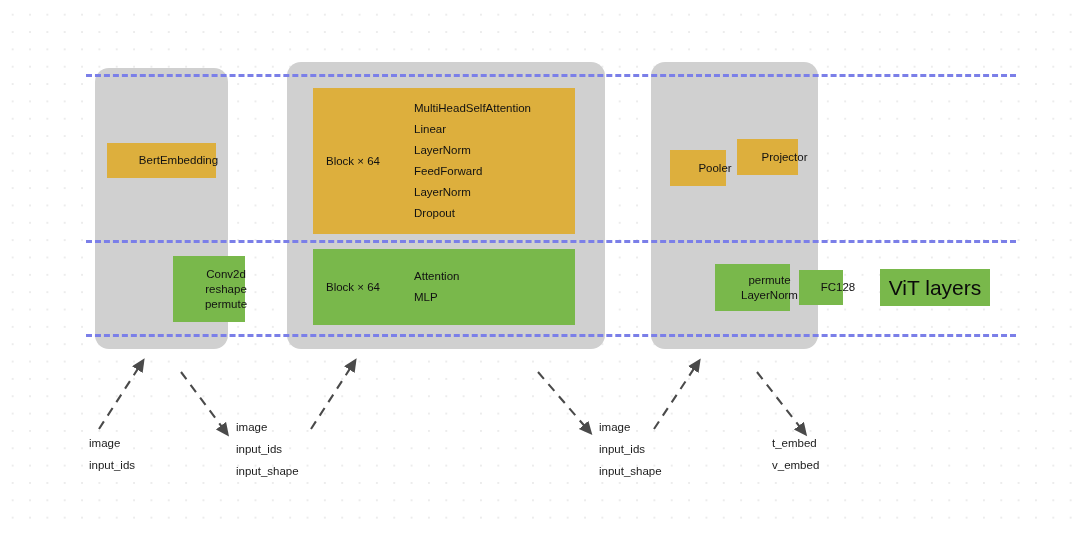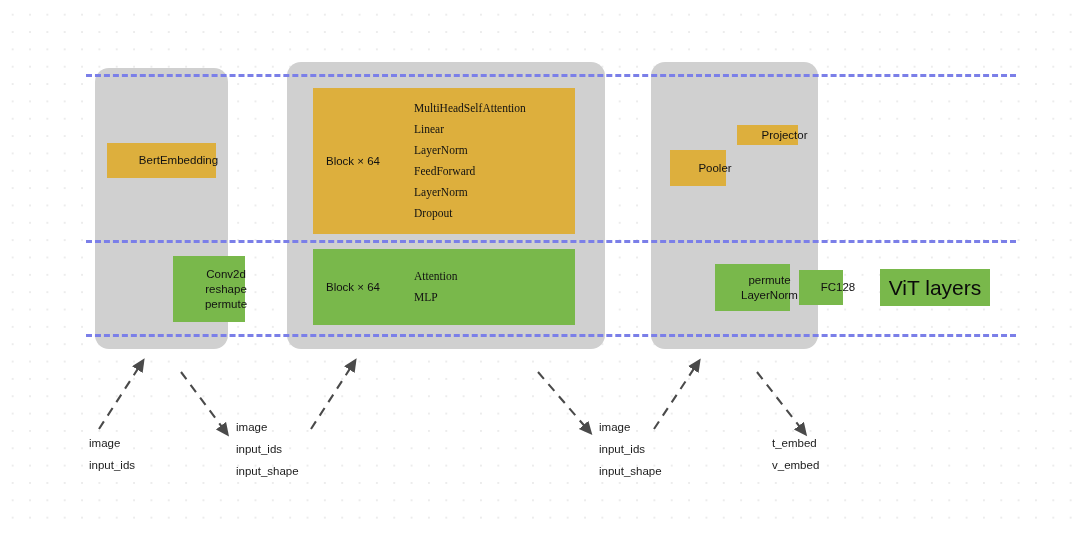--- a/index.html
+++ b/index.html
@@ -72,21 +72,20 @@
     text-align: center;
   }
   .block-list {
     display: flex;
     flex-direction: column;
     justify-content: center;
   }
   .block-list .line {
     white-space: nowrap;
     line-height: 21px;
-    font-family: Liberation Serif, serif;
   }
 
   
   .legend-chip {
     position: absolute;
     box-sizing: border-box;
     display: flex;
     align-items: center;
     justify-content: center;
     font-size: 21px;
@@ -173,21 +172,21 @@
     <div class="block-caption">Block × 64</div>
     <div class="block-list" style="margin-left:34px;">
       <span class="line">Attention</span>
       <span class="line">MLP</span>
     </div>
   </div>
 
   <div class="node orange" style="left:670px; top:150px; width:56px; height:36px;">
     <span class="line">Pooler</span>
   </div>
-  <div class="node orange" style="left:737px; top:125px; width:61px; height:20px;">
+  <div class="node orange" style="left:737px; top:139px; width:61px; height:36px;">
     <span class="line">Projector</span>
   </div>
 
   <div class="node green" style="left:667px; top:264px; width:75px; height:47px;">
     <span class="line">permute</span>
     <span class="line">LayerNorm</span>
   </div>
   <div class="node green" style="left:751px; top:270px; width:44px; height:35px;">
     <span class="line">FC128</span>
   </div>

